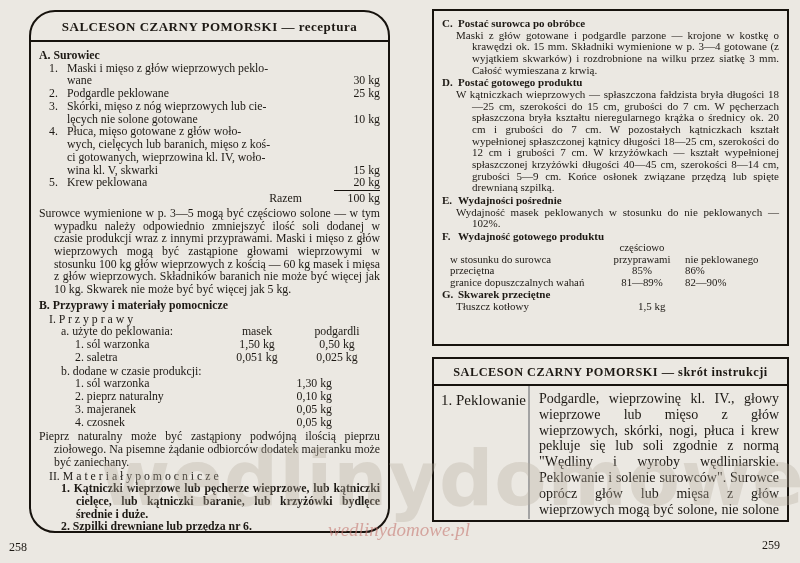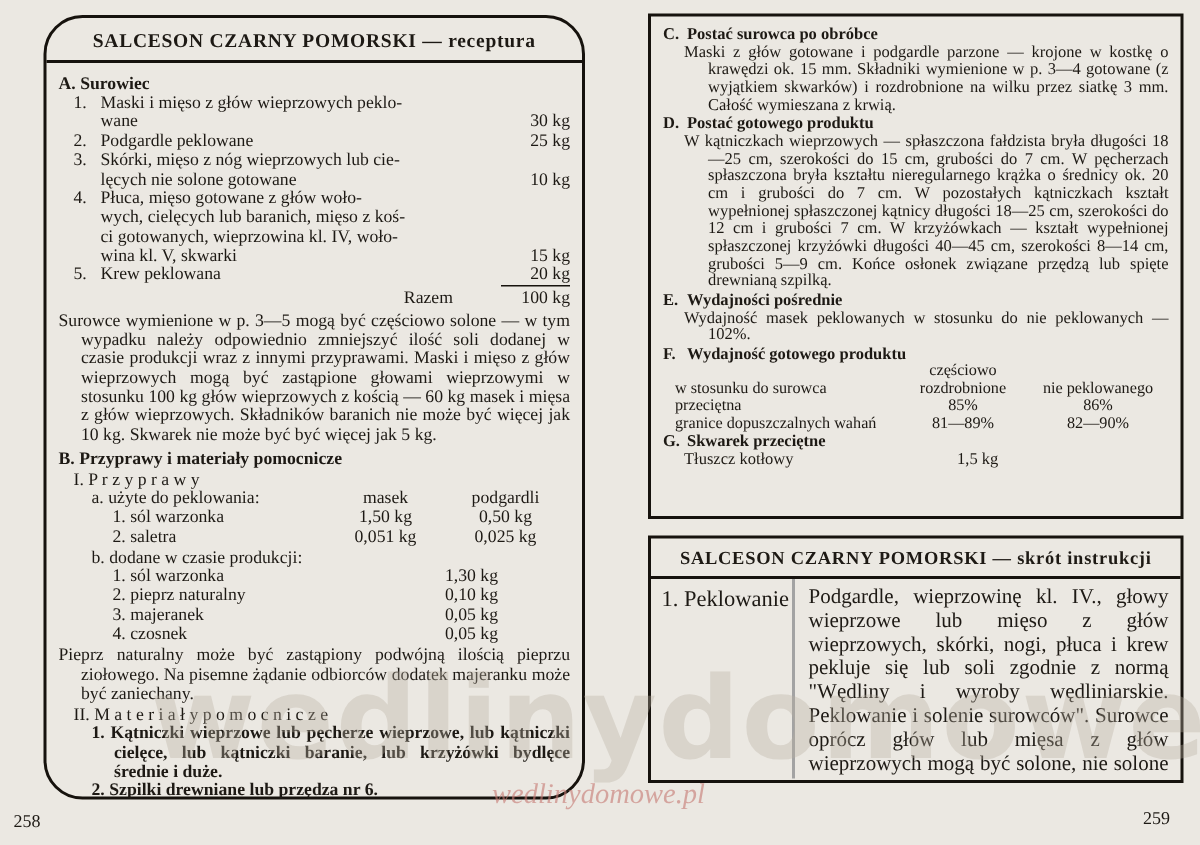--- a/index.html
+++ b/index.html
@@ -44,21 +44,21 @@
 
   
   .content-r{padding:6px 8px 4px 8px;font-size:11px;line-height:1.06;overflow:hidden;}
   .r-head{font-weight:bold;display:flex;margin-top:1px;}
   .r-letter{flex:none;width:16px;}
   .r-body{margin:0 0 0 14px;padding-left:16px;text-indent:-16px;text-align:justify;}
   .f-table{margin-left:8px;font-size:10.8px;}
   .f-row{display:flex;}
   .f-label{flex:1;white-space:nowrap;}
   .f-v1{flex:none;width:86px;text-align:center;}
-  .f-v2{flex:none;width:94px;text-align:center;}
+  .f-v2{flex:none;width:94px;}
   .g-row{display:flex;margin-left:14px;}
   .g-label{flex:none;width:182px;}
 
   
   .skrot-row{display:grid;grid-template-columns:96px 1fr;height:calc(100% - 28px);}
   .skrot-label{border-right:2px solid #a3a3a3;padding:6px 2px 0 7px;font-size:15px;text-align:right;}
   .skrot-body{padding:5px 8px 3px 9px;font-size:14px;line-height:1.13;text-align:justify;overflow:hidden;}
 
   
   .wm-big{
@@ -193,21 +193,21 @@
         <span>Wydajność gotowego produktu</span>
       </div>
       <div class="f-table">
         <div class="f-row">
           <span class="f-label"></span>
           <span class="f-v1">częściowo</span>
           <span class="f-v2"></span>
         </div>
         <div class="f-row">
           <span class="f-label">w stosunku do surowca</span>
-          <span class="f-v1">rozdrobnione</span>
+          <span class="f-v1">przyprawami</span>
           <span class="f-v2">nie peklowanego</span>
         </div>
         <div class="f-row">
           <span class="f-label">przeciętna</span>
           <span class="f-v1">85%</span>
           <span class="f-v2">86%</span>
         </div>
         <div class="f-row">
           <span class="f-label">granice dopuszczalnych wahań</span>
           <span class="f-v1">81—89%</span>

